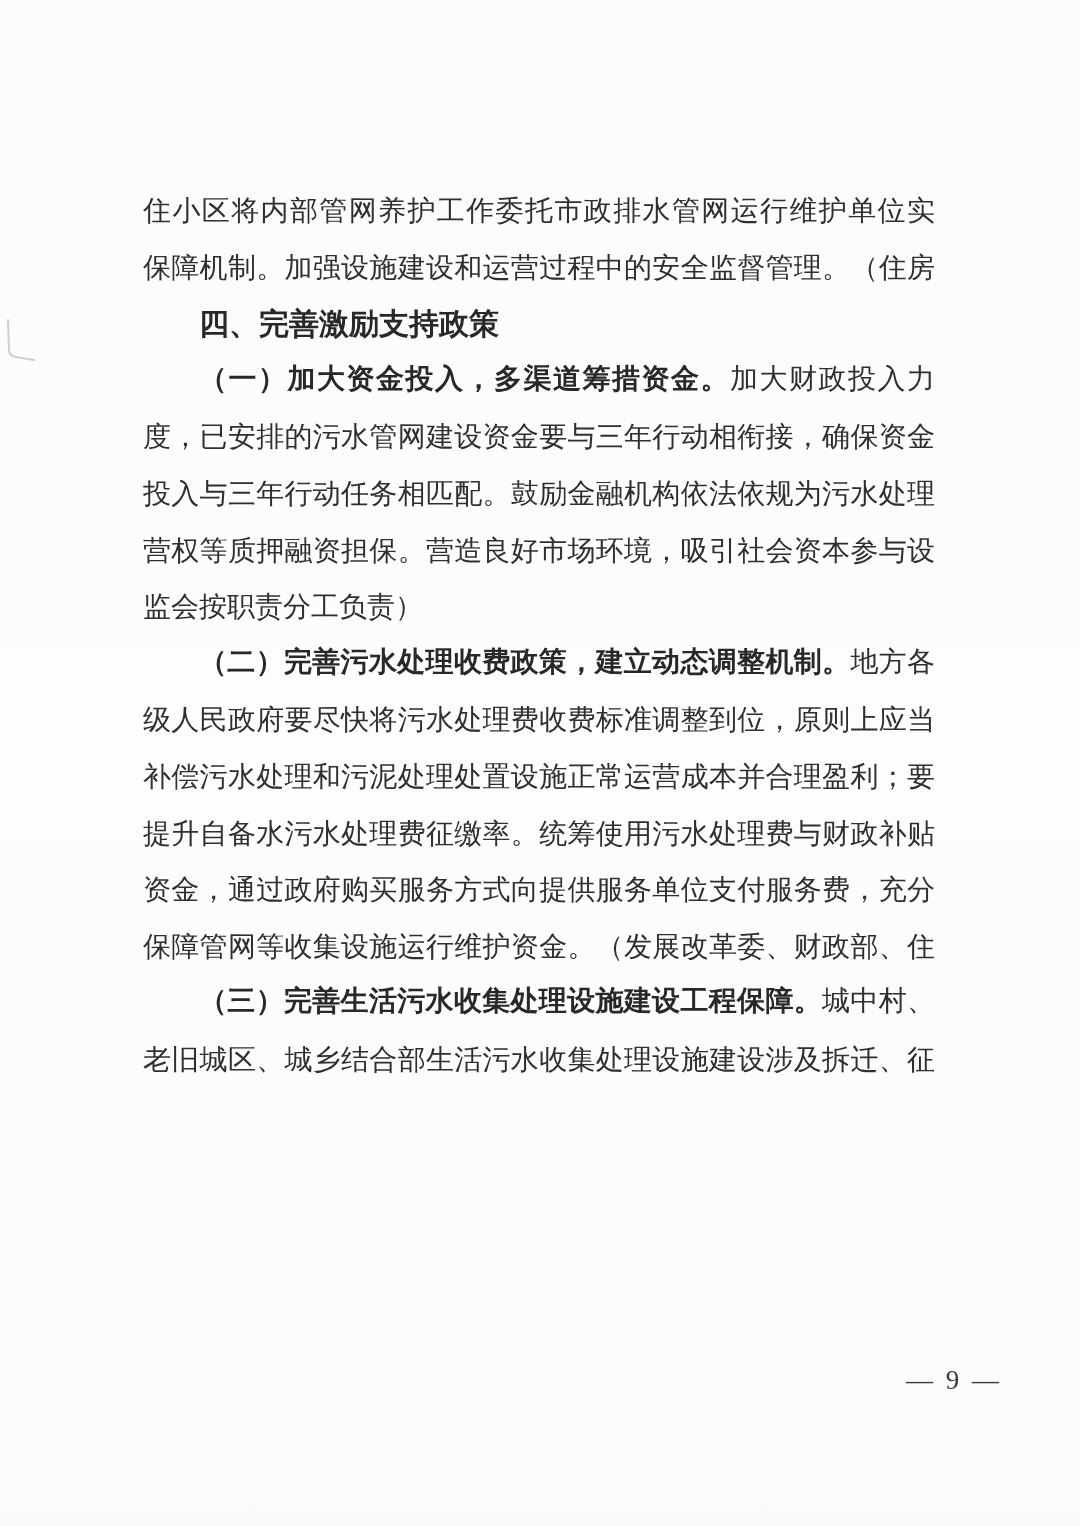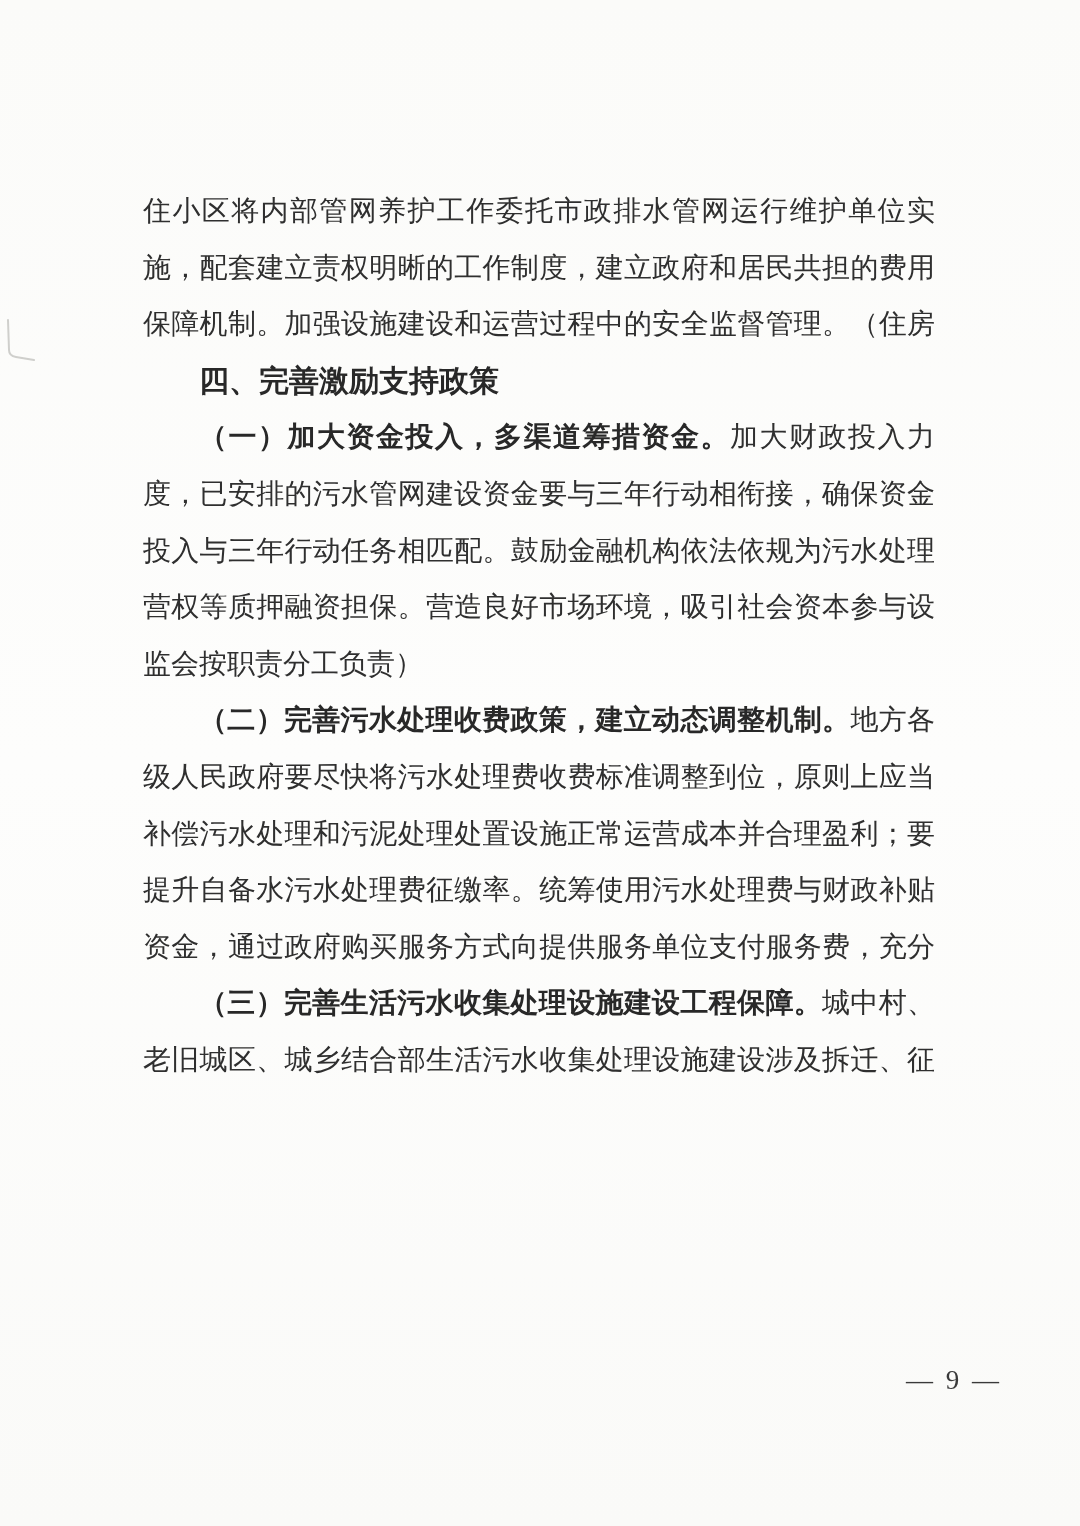--- a/index.html
+++ b/index.html
@@ -29,20 +29,21 @@
     font-family: "Liberation Serif", serif;
     text-align: left;
   }
   .line.justify {
     text-align: justify;
     text-align-last: justify;
     text-justify: inter-character;
   }
   .line.indent {
     text-indent: 56px;
+    font-family: Liberation Mono, monospace;
   }
   .line .bold {
     font-weight: 700;
     color: #282828;
     text-align: center;
   }
   .line.heading {
     font-family: "Liberation Sans", sans-serif;
     font-weight: 700;
     font-size: 30px;
@@ -71,32 +72,32 @@
 <body>
 
 <div class="page">
 
   <svg class="scan-artifact" viewBox="0 0 40 56">
     <path d="M 8 4 L 9 34 Q 9 40 16 41 L 34 44" stroke="#cfcfcc" stroke-width="2" fill="none" stroke-linecap="round"></path>
   </svg>
 
   <div class="text-block">
       <div class="line justify"><span class="normal">住小区将内部管网养护工作委托市政排水管网运行维护单位实</span></div>
-      <div class="line justify"><span class="normal">施，配套建立责权明晰的工作制度，建立政府和居民共担的费用</span></div>
       <div class="line justify"><span class="normal">保障机制。加强设施建设和运营过程中的安全监督管理。（住房</span></div>
       <div class="line indent heading"><span class="bold">四、完善激励支持政策</span></div>
       <div class="line justify indent"><span class="bold">（一）加大资金投入，多渠道筹措资金。</span><span class="normal">加大财政投入力</span></div>
       <div class="line justify"><span class="normal">度，已安排的污水管网建设资金要与三年行动相衔接，确保资金</span></div>
       <div class="line justify"><span class="normal">投入与三年行动任务相匹配。鼓励金融机构依法依规为污水处理</span></div>
       <div class="line justify"><span class="normal">营权等质押融资担保。营造良好市场环境，吸引社会资本参与设</span></div>
       <div class="line"><span class="normal">监会按职责分工负责）</span></div>
       <div class="line justify indent"><span class="bold">（二）完善污水处理收费政策，建立动态调整机制。</span><span class="normal">地方各</span></div>
       <div class="line justify"><span class="normal">级人民政府要尽快将污水处理费收费标准调整到位，原则上应当</span></div>
       <div class="line justify"><span class="normal">补偿污水处理和污泥处理处置设施正常运营成本并合理盈利；要</span></div>
       <div class="line justify"><span class="normal">提升自备水污水处理费征缴率。统筹使用污水处理费与财政补贴</span></div>
       <div class="line justify"><span class="normal">资金，通过政府购买服务方式向提供服务单位支付服务费，充分</span></div>
+      <div class="line justify"><span class="normal">保障管网等收集设施运行维护资金。（发展改革委、财政部、住</span></div>
       <div class="line justify indent"><span class="bold">（三）完善生活污水收集处理设施建设工程保障。</span><span class="normal">城中村、</span></div>
       <div class="line justify"><span class="normal">老旧城区、城乡结合部生活污水收集处理设施建设涉及拆迁、征</span></div>
     </div>
 
   <div class="page-number">— 9 —</div>
 
 </div>
 
 </body></html>

